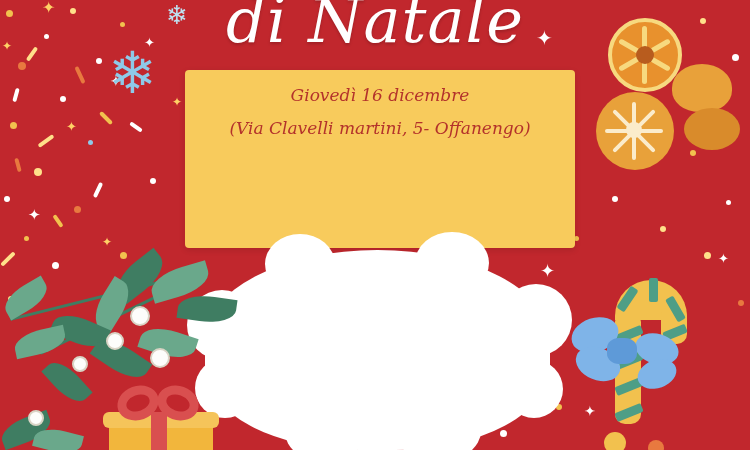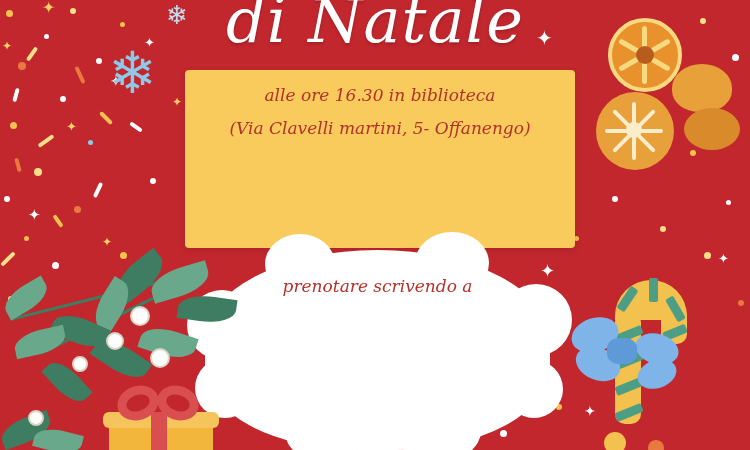--- a/index.html
+++ b/index.html
@@ -266,35 +266,34 @@
     <div class="star" style="left:596px; top:130px; font-size:14px;">✦</div>
     <div class="star" style="left:540px; top:262px; font-size:18px; color:#ffffff;">✦</div>
     <div class="star" style="left:690px; top:100px; font-size:13px;">✦</div>
     <div class="star" style="left:718px; top:252px; font-size:13px; color:#ffffff;">✦</div>
     <div class="star" style="left:188px; top:190px; font-size:17px; color:#ffffff;">✦</div>
   </div>
 
   <div id="title">di Natale</div>
 
   <div id="info-panel">
-    <p class="line">alle ore 16.30 in biblioteca</p>
+    <p class="line">Giovedì 16 dicembre</p>
     <p class="line">(Via Clavelli martini, 5- Offanengo)</p>
   </div>
 
   <div id="bubble">
     <div class="blob" style="left:-18px; top:40px;  width:70px; height:70px;"></div>
     <div class="blob" style="left:295px; top:34px;  width:72px; height:72px;"></div>
     <div class="blob" style="left:-10px; top:108px; width:60px; height:60px;"></div>
     <div class="blob" style="left:300px; top:110px; width:58px; height:58px;"></div>
     <div class="blob" style="left:60px;  top:-16px; width:70px; height:60px;"></div>
     <div class="blob" style="left:210px; top:-18px; width:74px; height:62px;"></div>
     <div class="blob" style="left:80px;  top:152px; width:80px; height:60px;"></div>
     <div class="blob" style="left:190px; top:150px; width:86px; height:62px;"></div>
 
-    <p class="line">prenotare scrivendo a</p>
   </div>
 
   <div class="snowflake" style="left:108px; top:44px; font-size:58px;">❄</div>
   <div class="snowflake" style="left:166px; top:2px; font-size:26px; color:#bfe2f2;">❄</div>
 
   <div class="ornament" style="left:608px; top:18px; width:74px; height:74px;"></div>
   <div class="confetti" style="left:608px; top:18px; width:74px; height:74px;">
     <div class="streak" style="left:34px; top:8px;  width:5px; height:58px; background:#f7d97f;"></div>
     <div class="streak" style="left:34px; top:8px;  width:5px; height:58px; background:#f7d97f; transform:rotate(60deg);"></div>
     <div class="streak" style="left:34px; top:8px;  width:5px; height:58px; background:#f7d97f; transform:rotate(-60deg);"></div>

